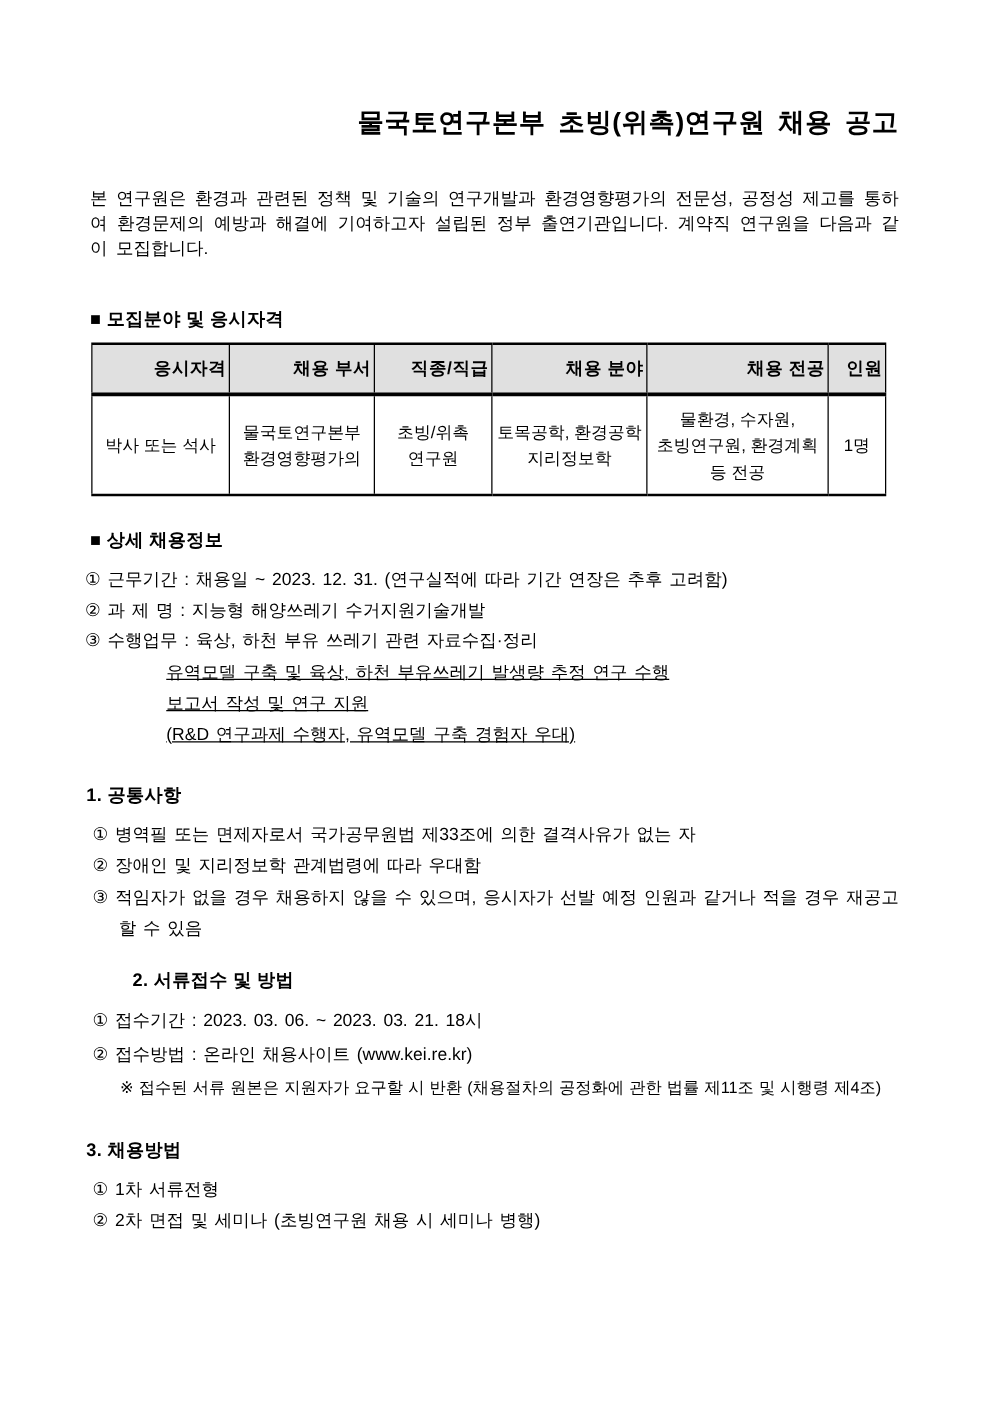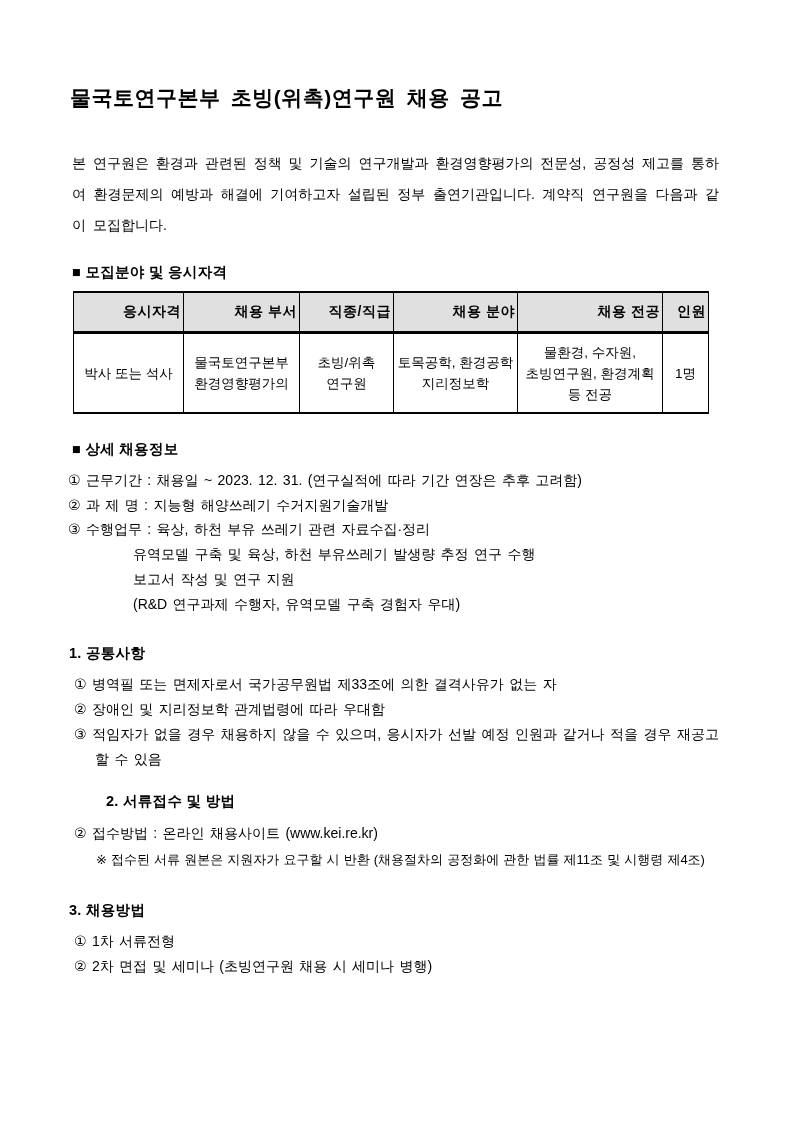--- a/index.html
+++ b/index.html
@@ -16,39 +16,39 @@
     color: #000000;
     font-family: "Liberation Sans", "DejaVu Sans", sans-serif;
     box-sizing: border-box;
     padding: 0 74px 0 70px;
     overflow: hidden;
   }
   .doc-title {
     margin-top: 84px;
     font-size: 21px;
     font-weight: bold;
-    text-align: left;
+    text-align: right;
     letter-spacing: 0.5px;
     word-spacing: 4px;
   }
   .intro {
     margin-top: 36px;
     font-size: 14px;
-    line-height: 31px;
+    line-height: 20px;
     text-align: justify;
     word-spacing: 3px;
     margin-left: 2px;
   }
   .sq-heading {
     font-size: 14.5px;
     font-weight: bold;
     letter-spacing: 0.3px;
     margin-left: 2px;
   }
-  .heading-recruit { margin-top: 22px; }
+  .heading-recruit { margin-top: 38px; }
   .heading-detail  { margin-top: 26px; }
 
   table.recruit-table {
     margin-top: 9px;
     margin-left: 3px;
     border-collapse: collapse;
     table-layout: fixed;
     width: 635px;
     border-top: 2.5px solid #000;
     border-bottom: 2.5px solid #000;
@@ -77,21 +77,21 @@
     white-space: pre-line;
     padding: 0 2px;
   }
   .detail-lines {
     margin-top: 9px;
     font-size: 14px;
     line-height: 24.7px;
     margin-left: -2px;
   }
   .detail-line { word-spacing: 1.5px; }
-  .detail-sub { margin-left: 65px; word-spacing: 1.5px; }
+  .detail-sub { margin-left: 65px; word-spacing: 1.5px; text-decoration: underline; }
 
   .num-heading {
     font-size: 14.5px;
     font-weight: bold;
     letter-spacing: 0.3px;
     margin-left: -1px;
   }
   .heading-common { margin-top: 28px; }
   .heading-apply  { margin-top: 20px; margin-left: 36px; }
   .heading-method { margin-top: 28px; }
@@ -178,20 +178,21 @@
 
   <div class="item-list">
     <div class="item">① 병역필 또는 면제자로서 국가공무원법 제33조에 의한 결격사유가 없는 자</div>
     <div class="item">② 장애인 및 지리정보학 관계법령에 따라 우대함</div>
     <div class="item">③ 적임자가 없을 경우 채용하지 않을 수 있으며, 응시자가 선발 예정 인원과 같거나 적을 경우 재공고할 수 있음</div>
   </div>
 
   <div class="num-heading heading-apply">2. 서류접수 및 방법</div>
 
   <div class="item-list apply-list">
+    <div class="item">① 접수기간 : 2023. 03. 06. ~ 2023. 03. 21. 18시</div>
     <div class="item">② 접수방법 : 온라인 채용사이트 (www.kei.re.kr)</div>
     <div class="apply-note">※ 접수된 서류 원본은 지원자가 요구할 시 반환 (채용절차의 공정화에 관한 법률 제11조 및 시행령 제4조)</div>
   </div>
 
   <div class="num-heading heading-method">3. 채용방법</div>
 
   <div class="item-list">
     <div class="item">① 1차 서류전형</div>
     <div class="item">② 2차 면접 및 세미나 (초빙연구원 채용 시 세미나 병행)</div>
   </div>

